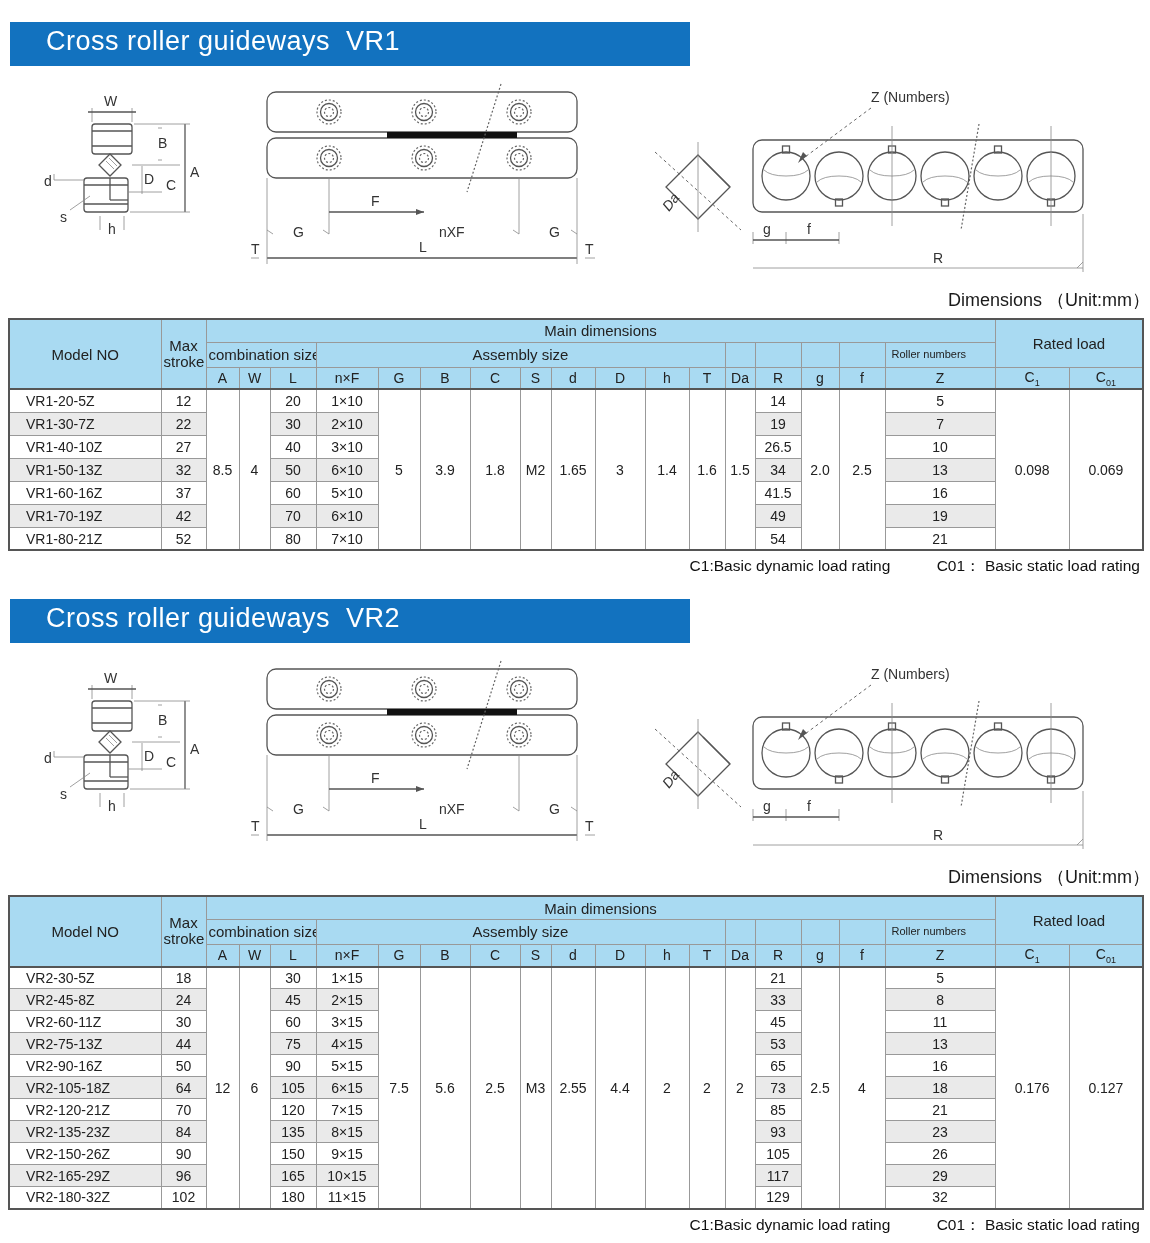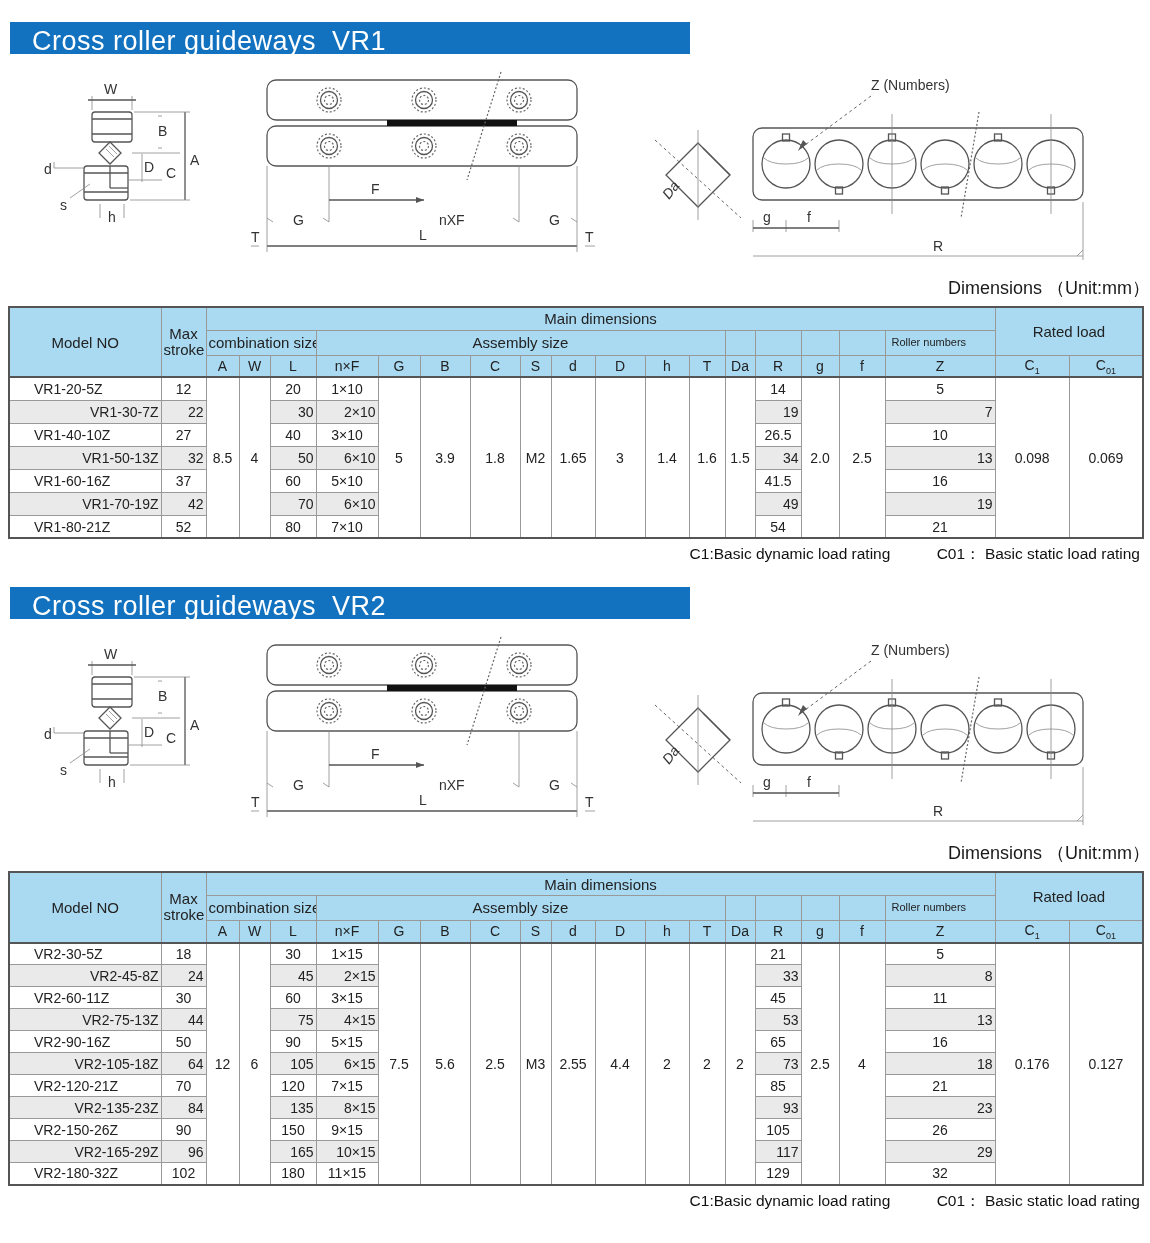--- a/index.html
+++ b/index.html
@@ -14,26 +14,26 @@
   *{box-sizing:border-box;}
   html,body{margin:0;padding:0;background:#fff;}
   body{
     width:1150px;
     font-family:"Liberation Sans", sans-serif;
     color:var(--ink);
   }
   .section{margin-bottom:14px;}
   .banner{
     margin:22px 0 6px 10px;
-    width:680px;height:32px;
+    width:680px;height:44px;
     background:var(--banner-bg);
     color:var(--banner-text);
     font-size:27px;
     line-height:38px;
-    padding-left:22px;
+    padding-left:36px;
     letter-spacing:0.5px;
     white-space:pre;
   }
   .diagrams{
     display:flex;
     align-items:flex-start;
     padding:10px 0 0 30px;
     height:208px;
     overflow:hidden;
   }
@@ -82,22 +82,22 @@
   thead tr.top th{height:23px;}
   th.roller{
     font-size:11px;
     line-height:11px;
     text-align:left;
     padding-left:6px;
     white-space:normal;
   }
   td{height:22px;}
   .t1 td{height:23px;}
-  td.model{text-align:left;padding-left:24px;}
-  tr.alt td{background:var(--zebra);text-align:right;}
+  td.model{text-align:left;padding-left:16px;}
+  tr.alt td{background:var(--zebra);}
   sub{font-size:9px;}
   .footnote{
     width:1134px;
     margin-left:8px;
     text-align:right;
     font-size:15.5px;
     padding:5px 2px 0 0;
     color:#111;
   }
   .footnote .fn2{margin-left:42px;text-align:right;}

